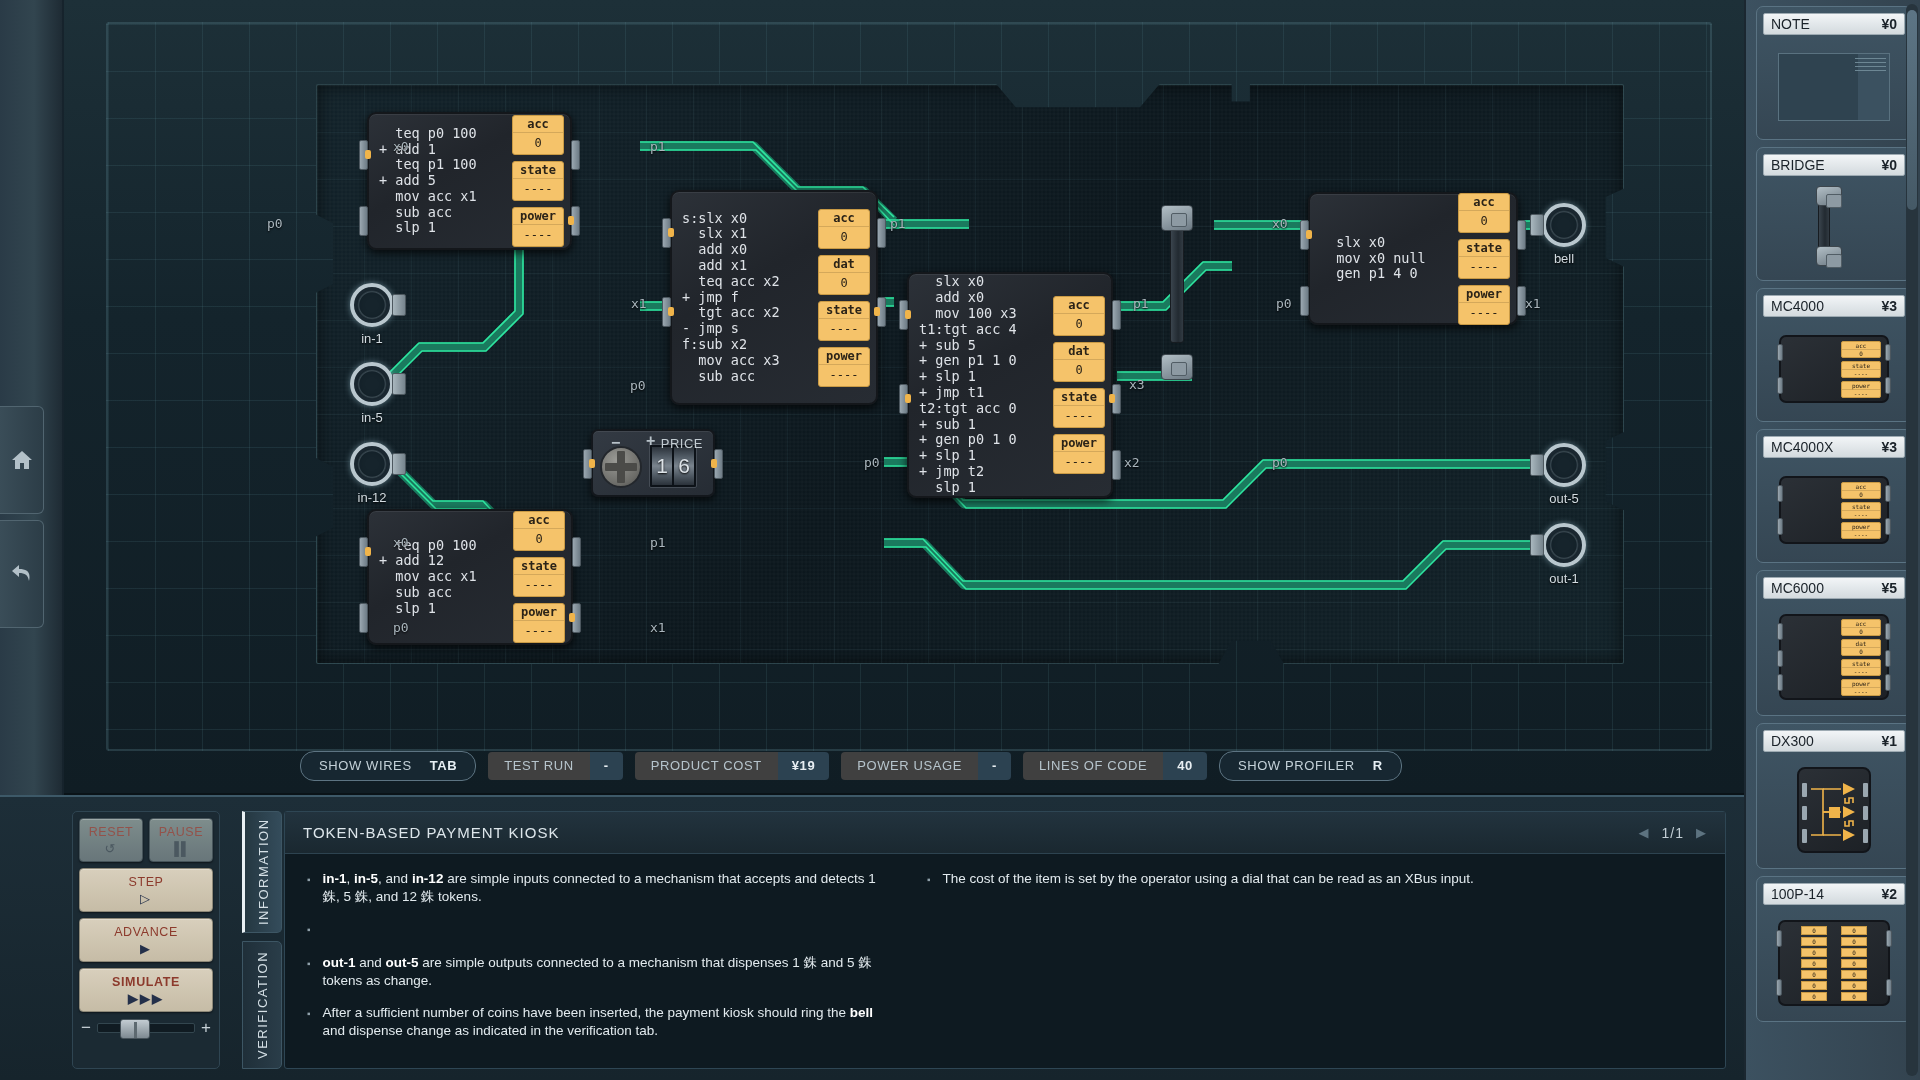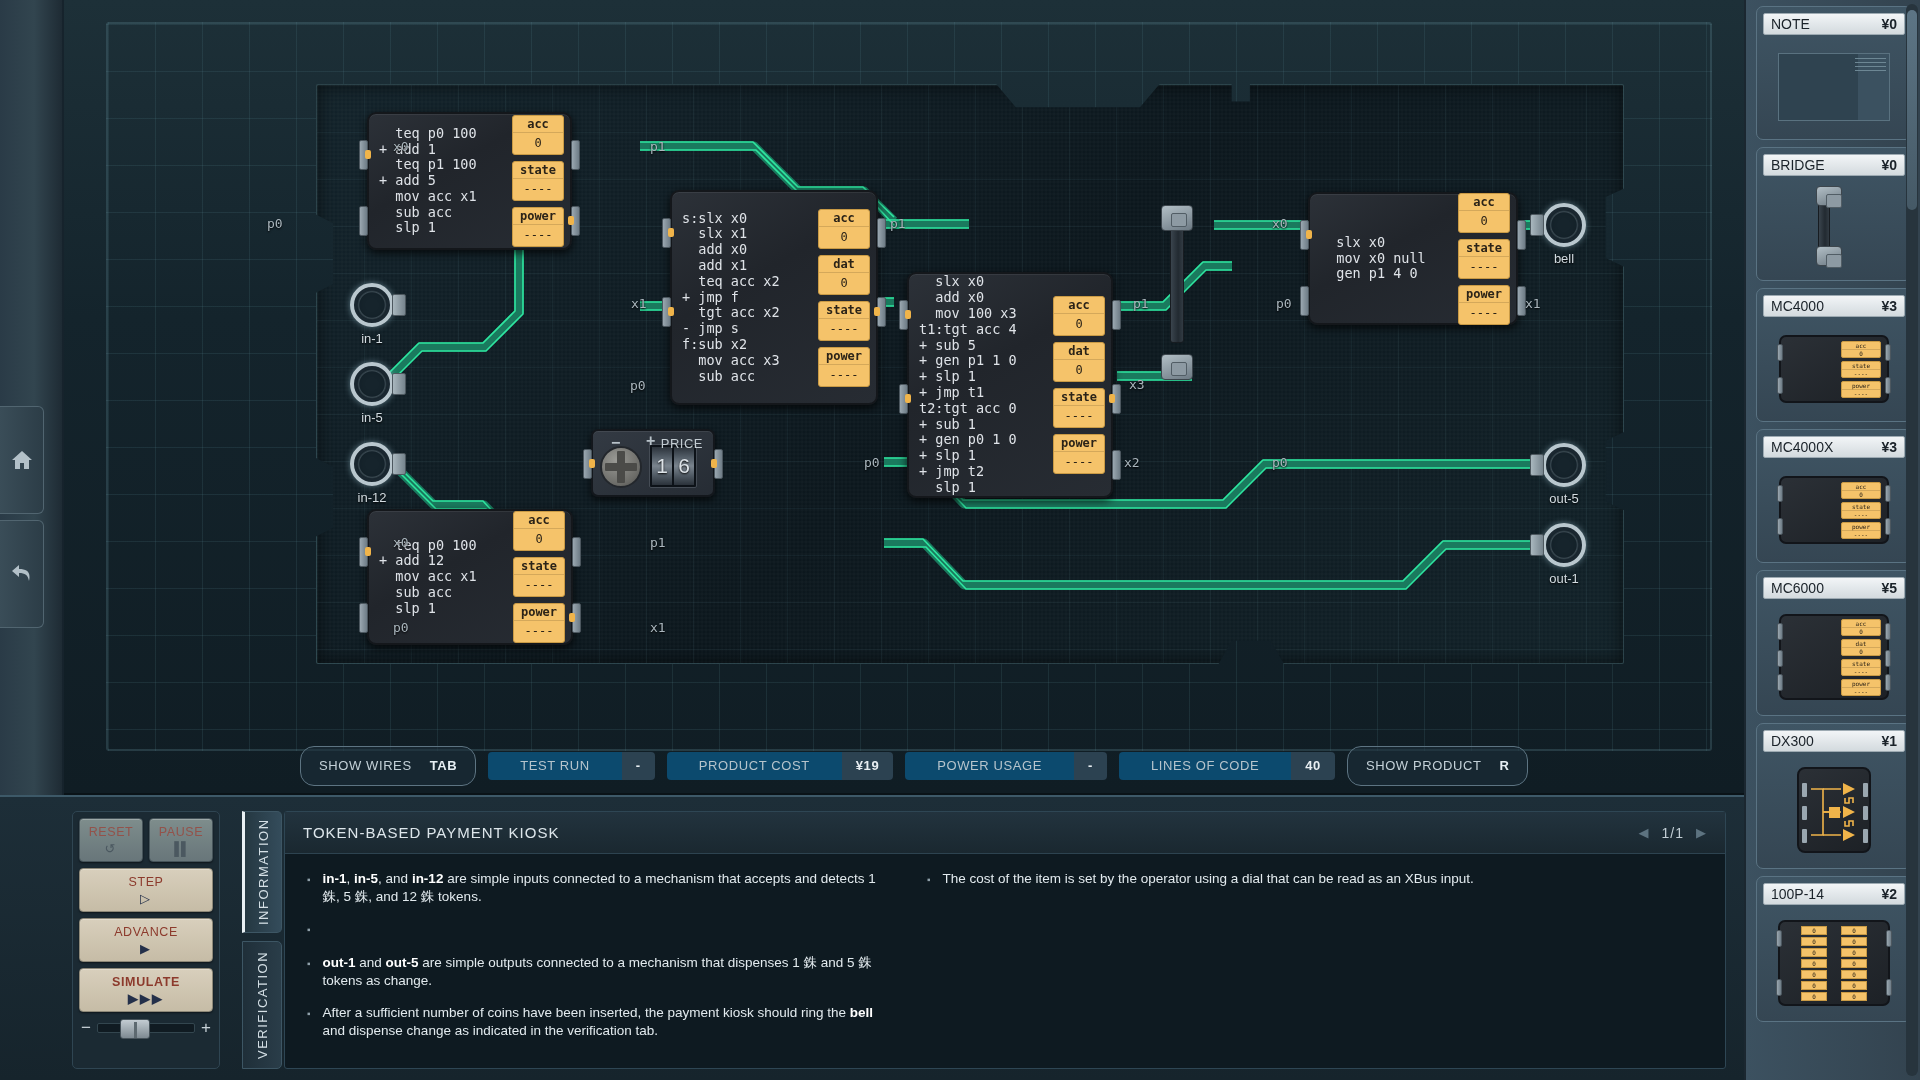--- a/index.html
+++ b/index.html
@@ -212,24 +212,24 @@
   
   .toolbar {
     position: absolute; left: 64px; top: 748px; width: 1680px; height: 36px;
     display: flex; align-items: center; gap: 12px; padding-left: 236px;
   }
   .tb-pill {
     display: flex; align-items: center; height: 28px;
     border-radius: 4px; overflow: hidden;
     font-size: 13px; letter-spacing: .6px;
   }
-  .tb-pill .lbl { background: #0c4a6e; color: #b6c4cc; padding: 0 32px; line-height: 28px; }
+  .tb-pill .lbl { background: #404040; color: #b6c4cc; padding: 0 16px; line-height: 28px; }
   .tb-pill .val { background: #2c4251; color: #e8eef2; padding: 0 14px; line-height: 28px; font-weight: bold; }
   .tb-btn {
-    display: flex; align-items: center; height: 40px;
+    display: flex; align-items: center; height: 30px;
     border: 1px solid #5d7482; border-radius: 14px;
     background: rgba(30,48,60,.55);
     font-size: 13px; letter-spacing: .6px; color: #c4d1d8;
   }
   .tb-btn .lbl { padding: 0 14px 0 18px; line-height: 28px; }
   .tb-btn .key { padding: 0 18px 0 4px; line-height: 28px; font-weight: bold; color: #e6eef3; }
 
   
   .bottom {
     position: absolute; left: 0; top: 795px; width: 1744px; height: 285px;
@@ -714,21 +714,21 @@
     </div>
     <div class="tb-pill">
       <span class="lbl">POWER USAGE</span>
       <span class="val">-</span>
     </div>
     <div class="tb-pill">
       <span class="lbl">LINES OF CODE</span>
       <span class="val">40</span>
     </div>
     <div class="tb-btn">
-      <span class="lbl">SHOW PRODUCT</span>
+      <span class="lbl">SHOW PROFILER</span>
       <span class="key">R</span>
     </div>
   </div>
 
   <div class="bottom">
 
     <div class="sim-panel">
       <div class="sim-row">
         <div class="sim-btn disabled" style="flex:1;">
           <span>RESET</span>

